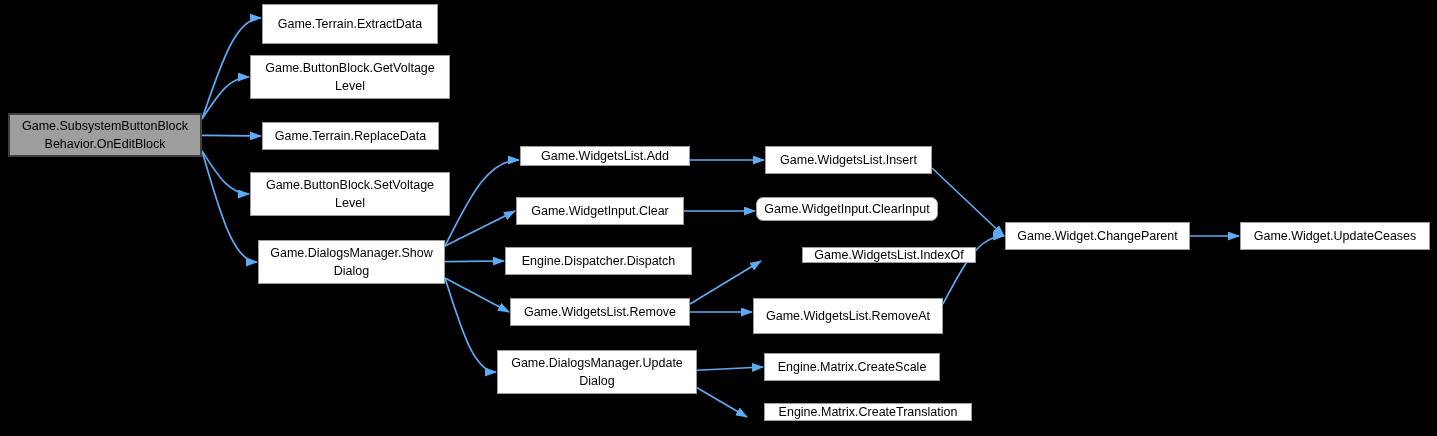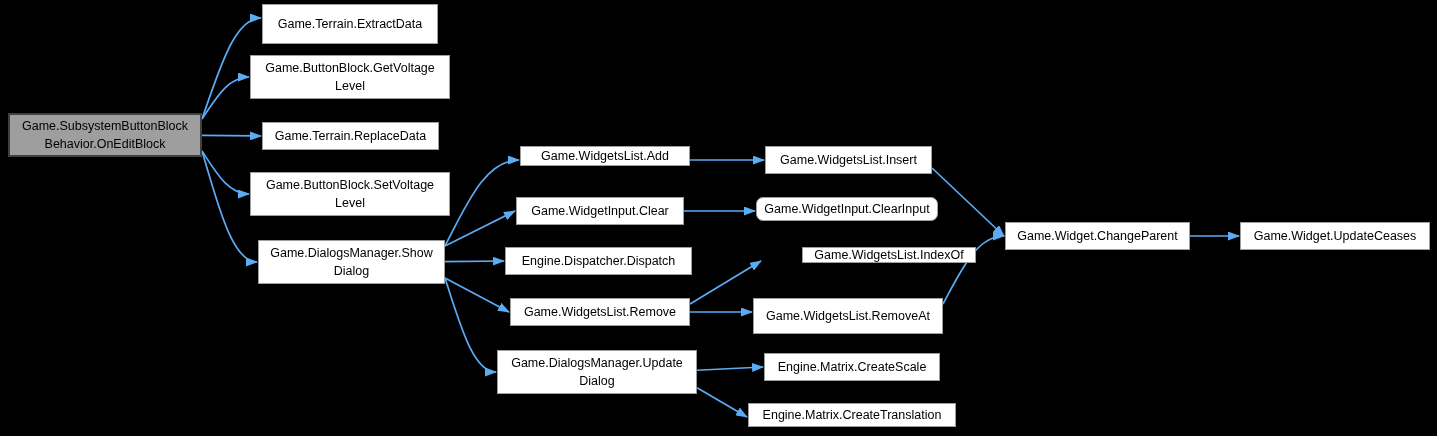--- a/index.html
+++ b/index.html
@@ -129,21 +129,21 @@
       </div>
       <div class="node" style="left: 762px; top: 247px; width: 174px; height: 16px; margin-left: 40px;">
         <span>Game.WidgetsList.IndexOf</span>
       </div>
       <div class="node" style="left: 753px; top: 298px; width: 190px; height: 36px;">
         <span>Game.WidgetsList.RemoveAt</span>
       </div>
       <div class="node" style="left: 764px; top: 353px; width: 176px; height: 28px;">
         <span>Engine.Matrix.CreateScale</span>
       </div>
-      <div class="node" style="left: 748px; top: 403px; width: 208px; height: 24px;">
+      <div class="node" style="left: 764px; top: 403px; width: 208px; height: 18px;">
         <span>Engine.Matrix.CreateTranslation</span>
       </div>
       <div class="node" style="left: 1005px; top: 222px; width: 185px; height: 28px;">
         <span>Game.Widget.ChangeParent</span>
       </div>
       <div class="node" style="left: 1240px; top: 222px; width: 190px; height: 28px;">
         <span>Game.Widget.UpdateCeases</span>
       </div>
     </div>
 </div>

